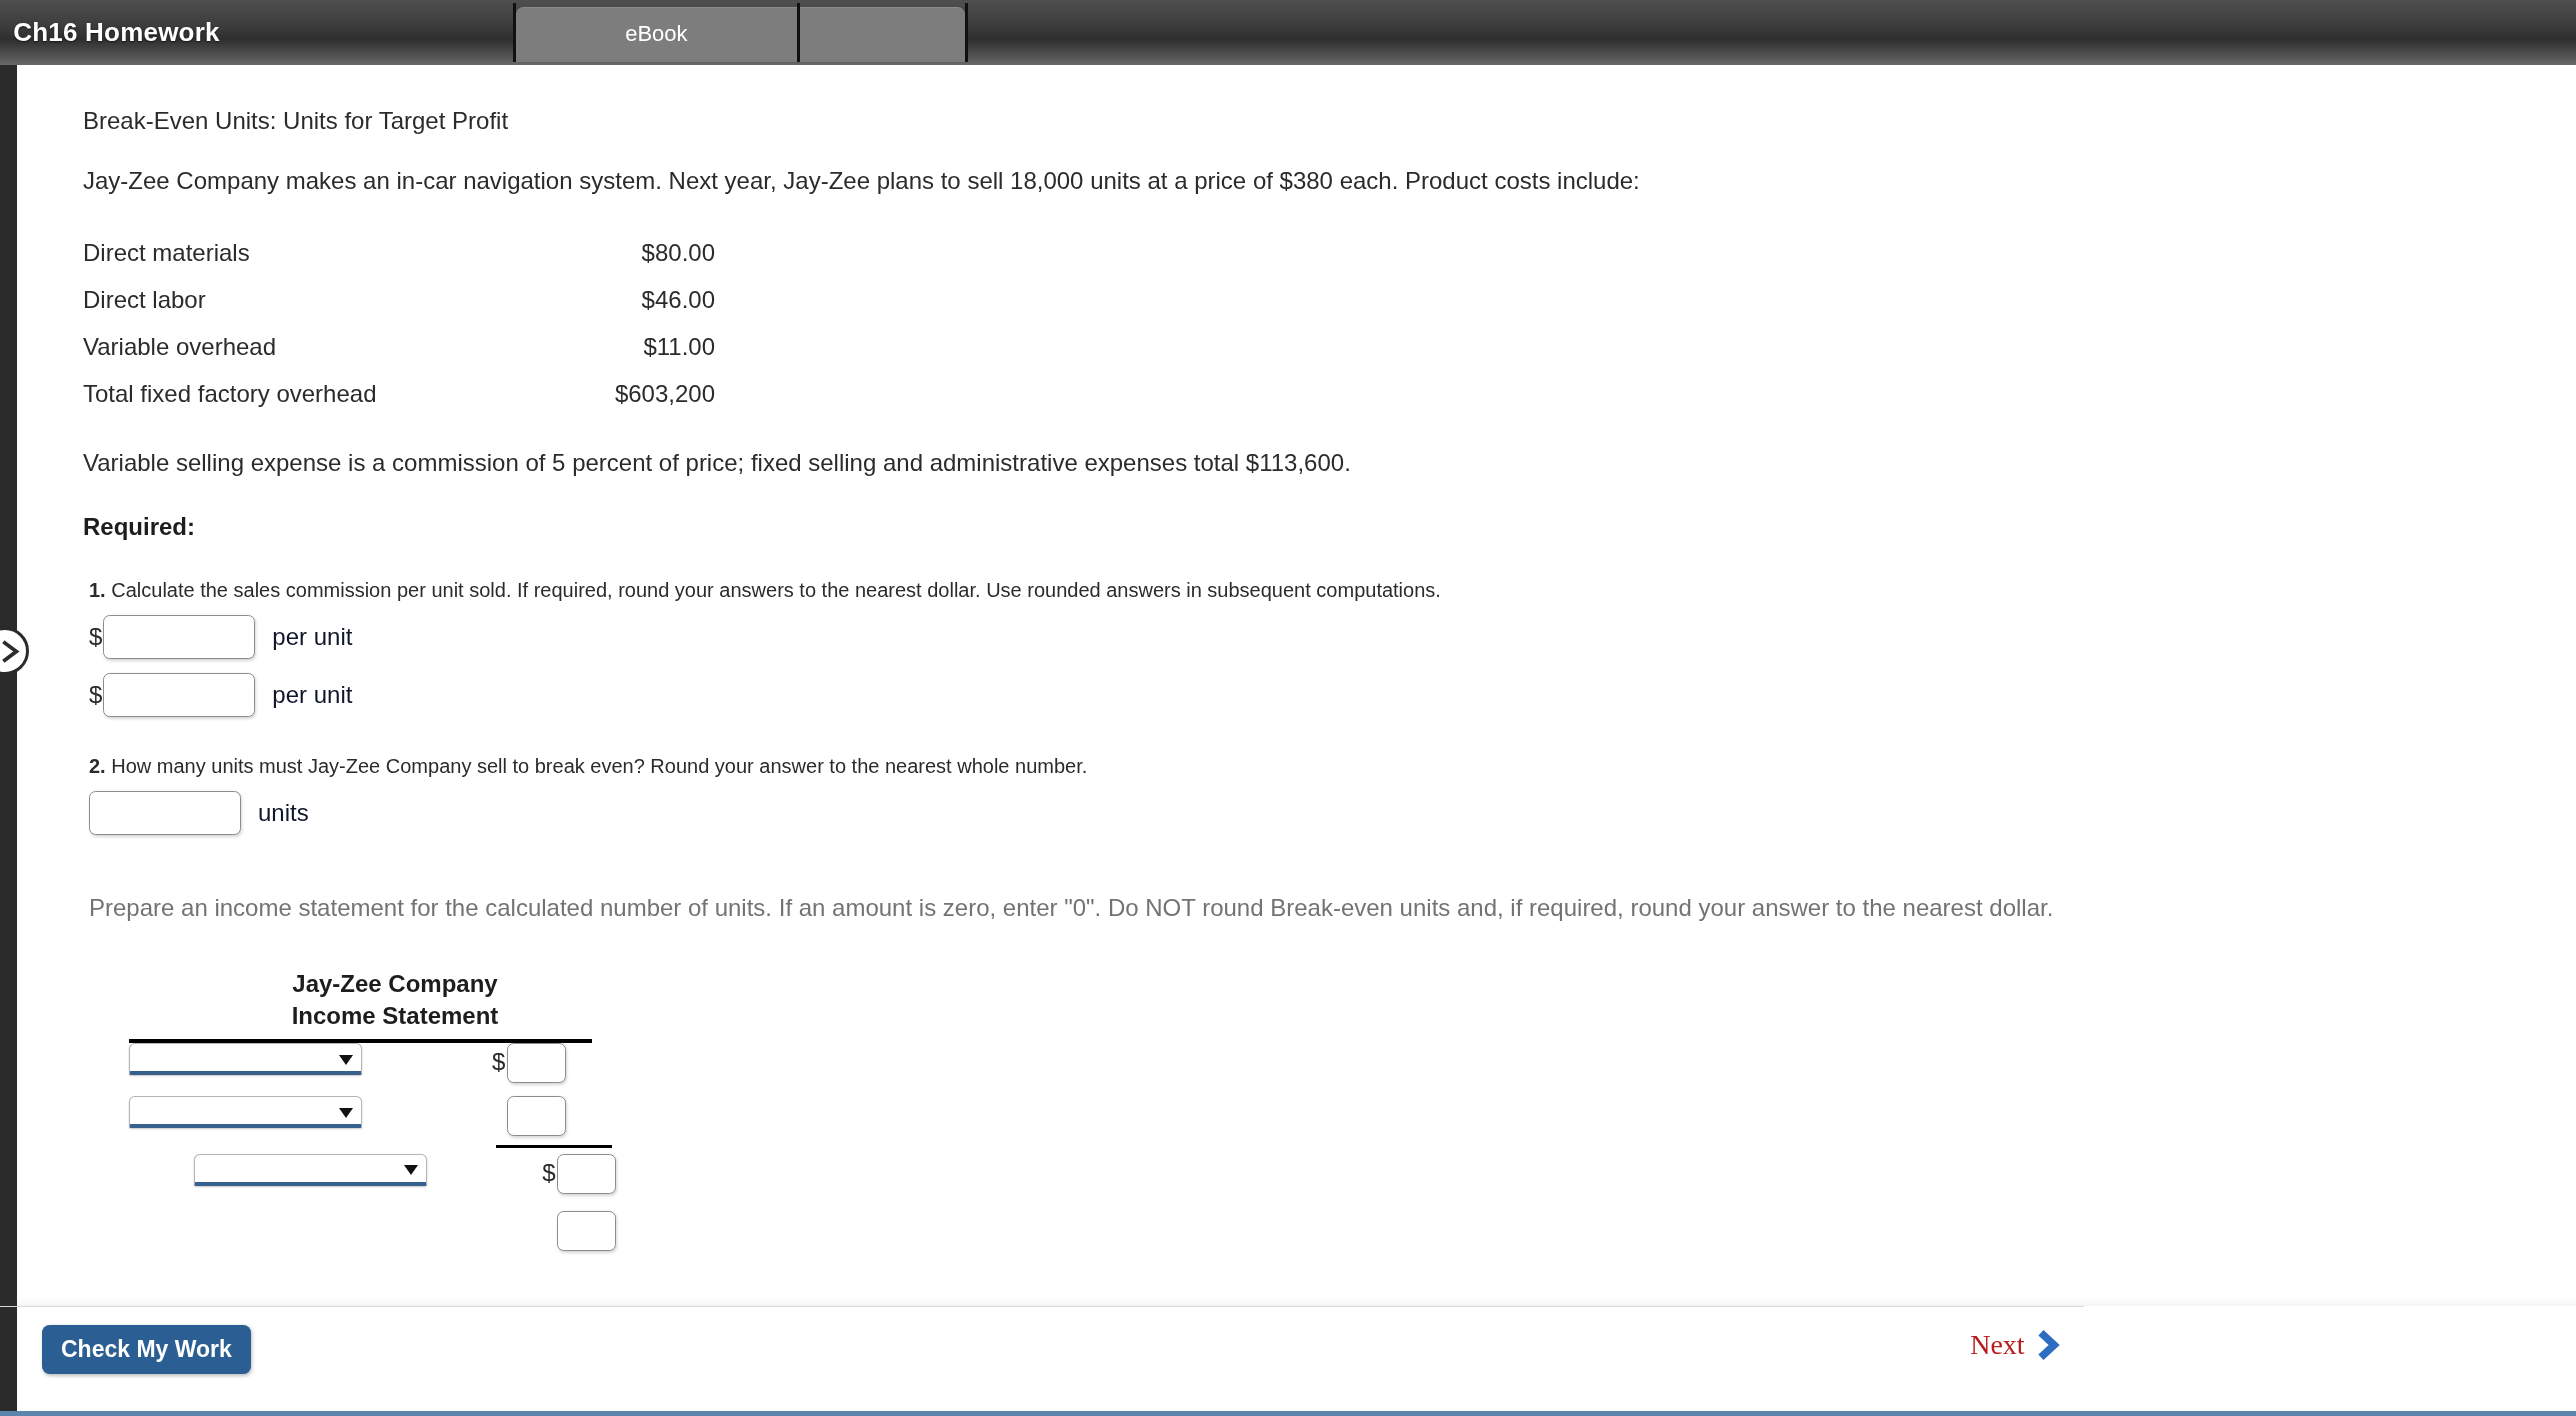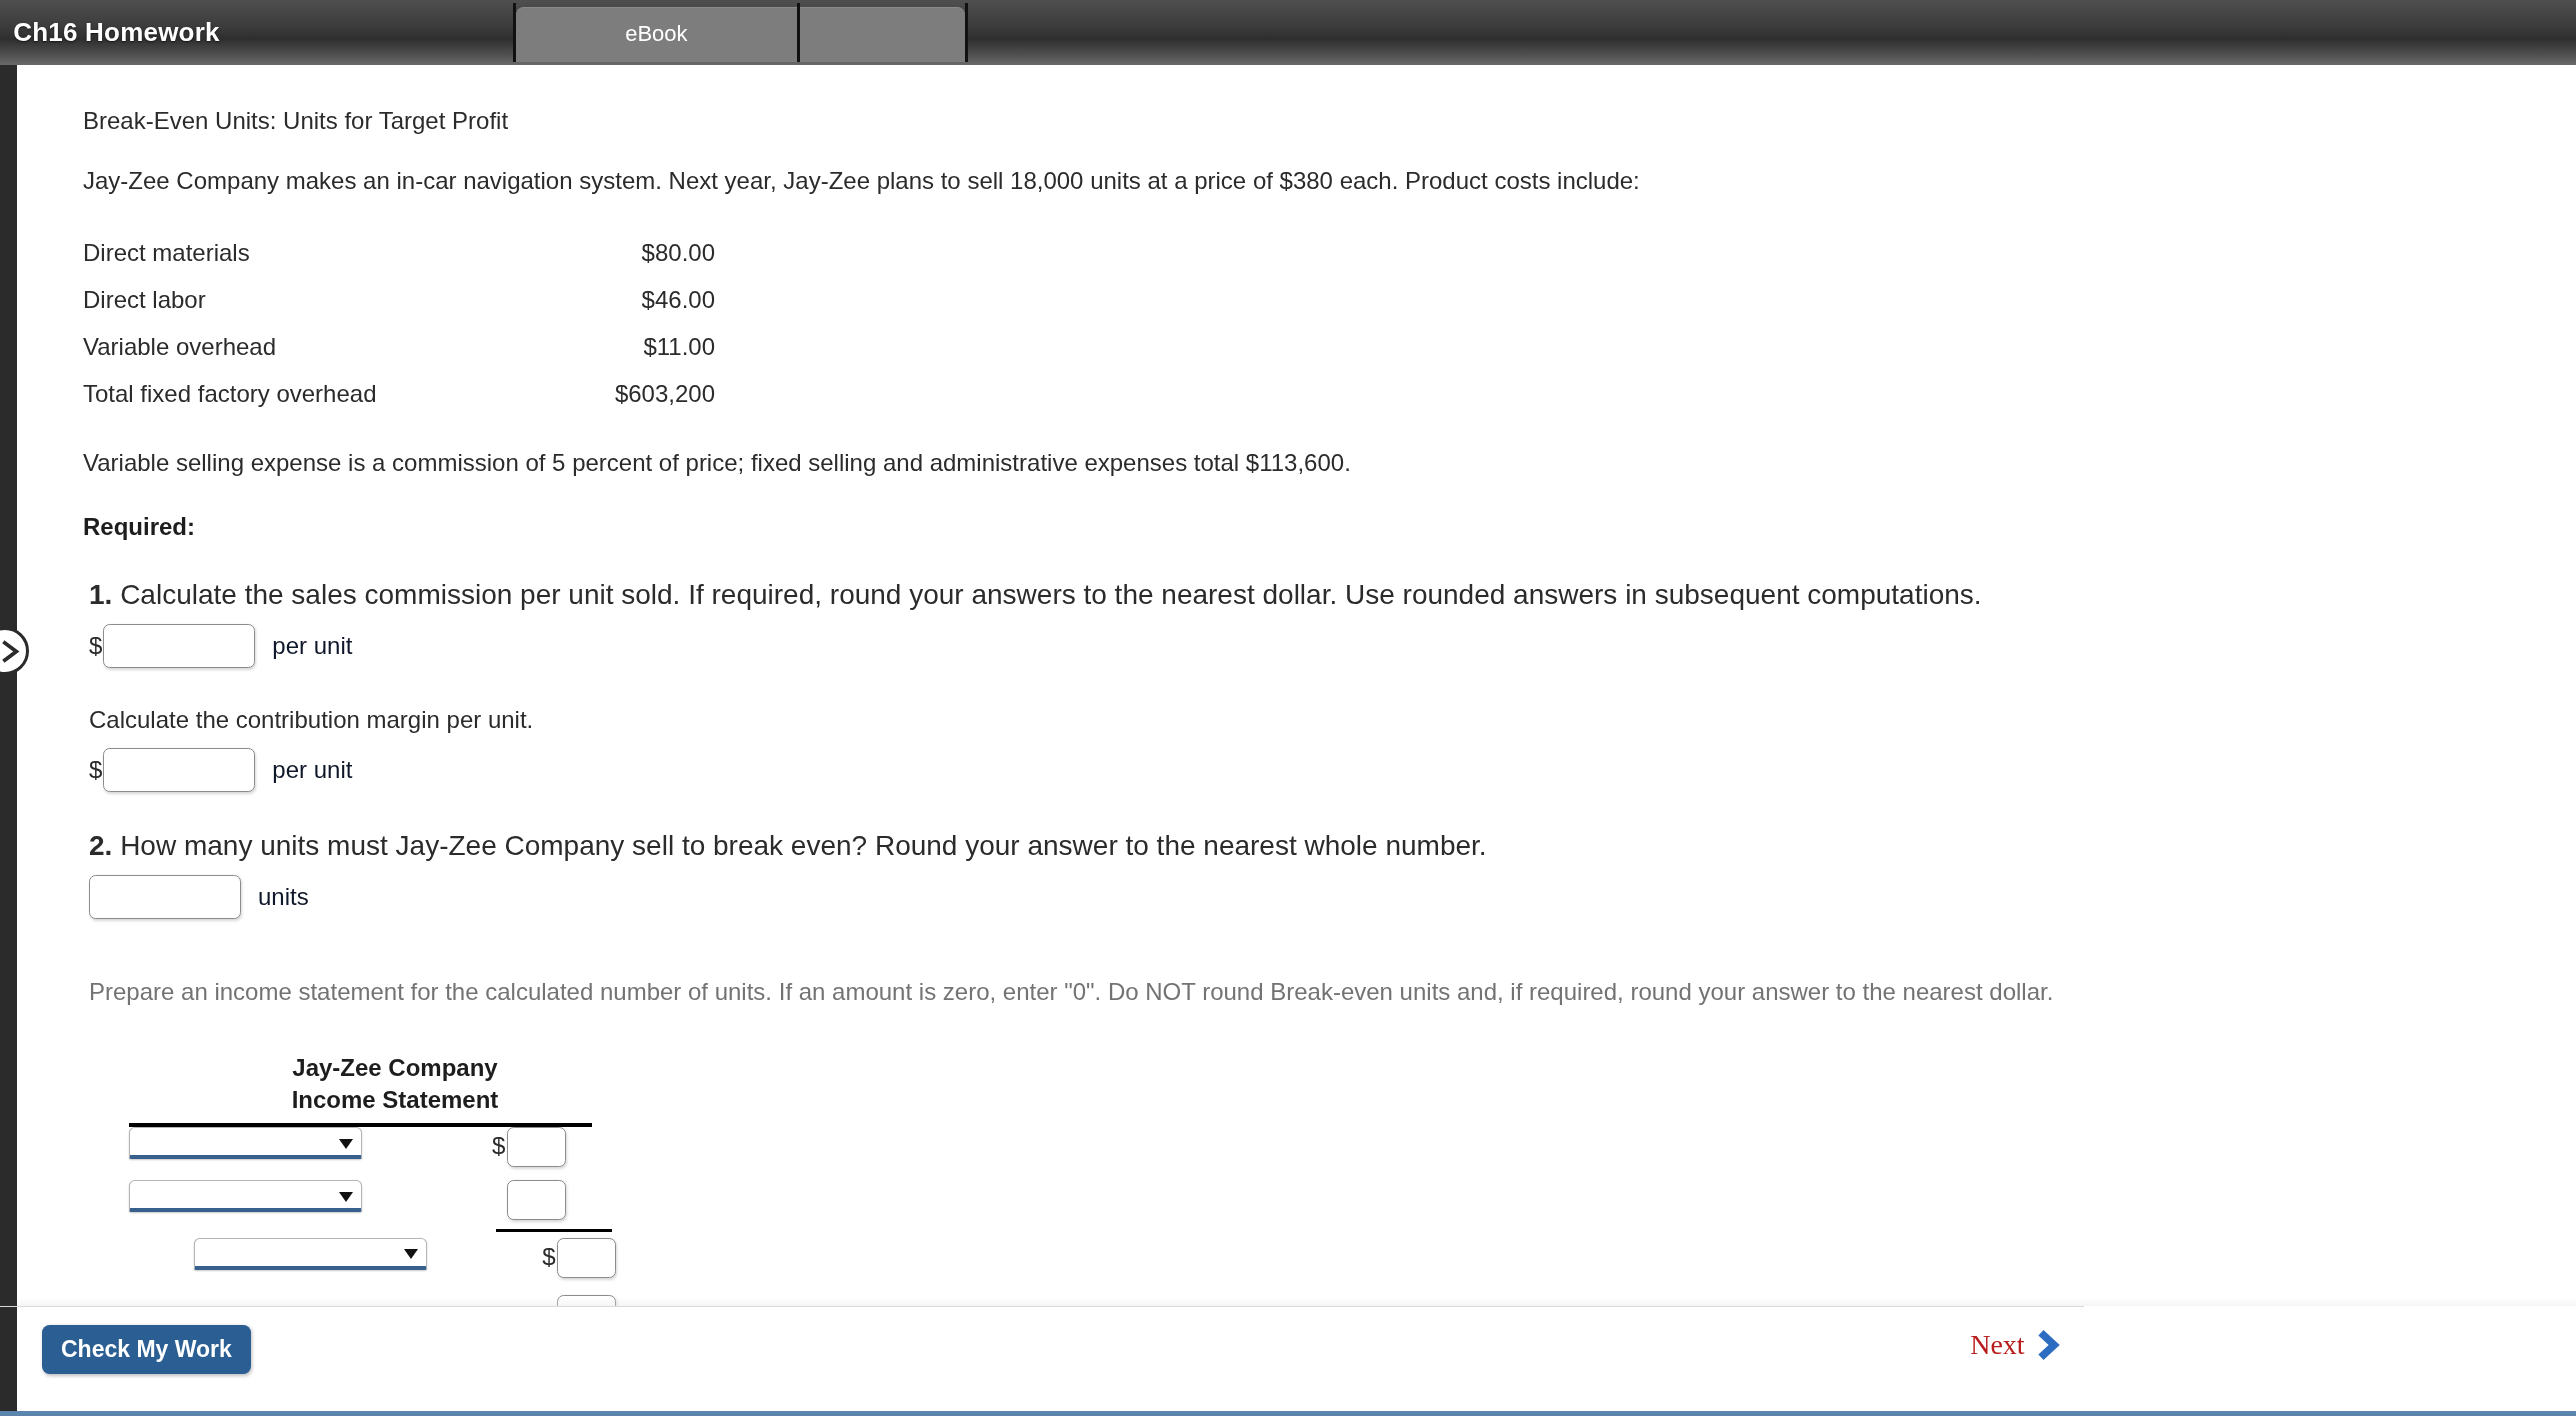--- a/index.html
+++ b/index.html
@@ -101,21 +101,21 @@
 
   .req-head {
     margin: 36px 0 0 21px;
     font-size: 24px;
     font-weight: bold;
     color: #1d1d1d;
   }
 
   .q-block { margin: 38px 0 0 27px; }
   .q-num { font-weight: bold; }
-  .q-line { font-size: 28px; color: #2b2b2b; }
+  .q-line { font-size: 20px; color: #2b2b2b; }
 
   .answer-row {
     display: flex;
     align-items: center;
     margin-top: 13.3px;
   }
   .dollar { font-size: 24px; color: #2b2b2b; margin-right: 1px; }
   .ans-input {
     width: 152px; height: 44px;
     border: 1.9px solid #8c8c8c;
@@ -331,21 +331,20 @@
         <div class="q-line">
           <span class="q-num">1.</span>
           <span>Calculate the sales commission per unit sold. If required, round your answers to the nearest dollar. Use rounded answers in subsequent computations.</span>
         </div>
         <div class="answer-row">
           <span class="dollar">$</span>
           <input class="ans-input" type="text" value="" style="">
           <span class="unit-label">per unit</span>
         </div>
 
-        <div class="sub-line" style="margin-left:0">Calculate the contribution margin per unit.</div>
         <div class="answer-row">
           <span class="dollar">$</span>
           <input class="ans-input" type="text" value="" style="">
           <span class="unit-label">per unit</span>
         </div>
       </div>
 
       <div class="q-block">
         <div class="q-line">
           <span class="q-num">2.</span>

